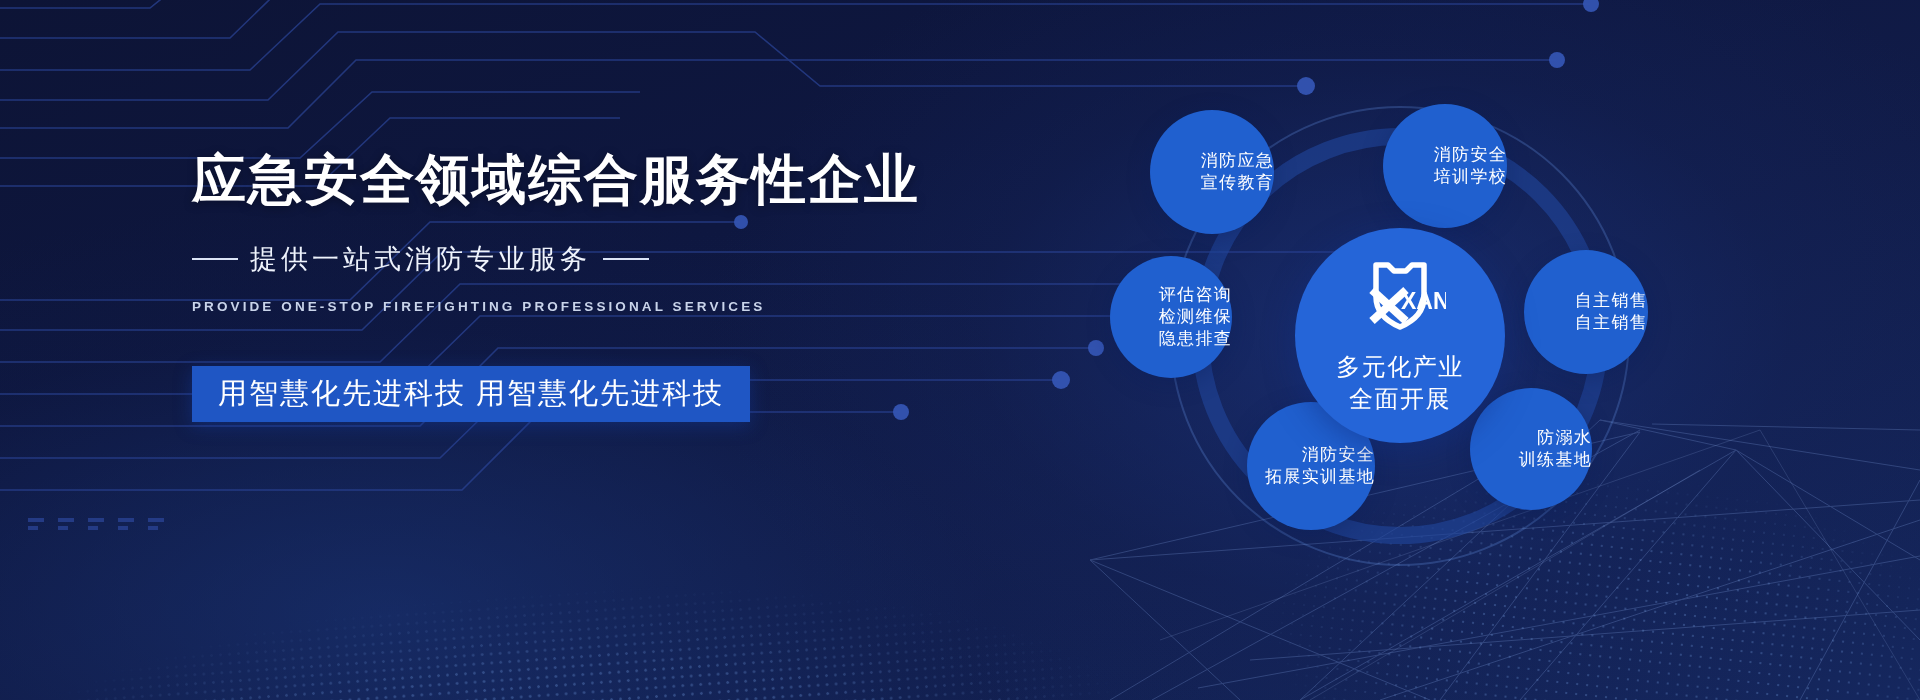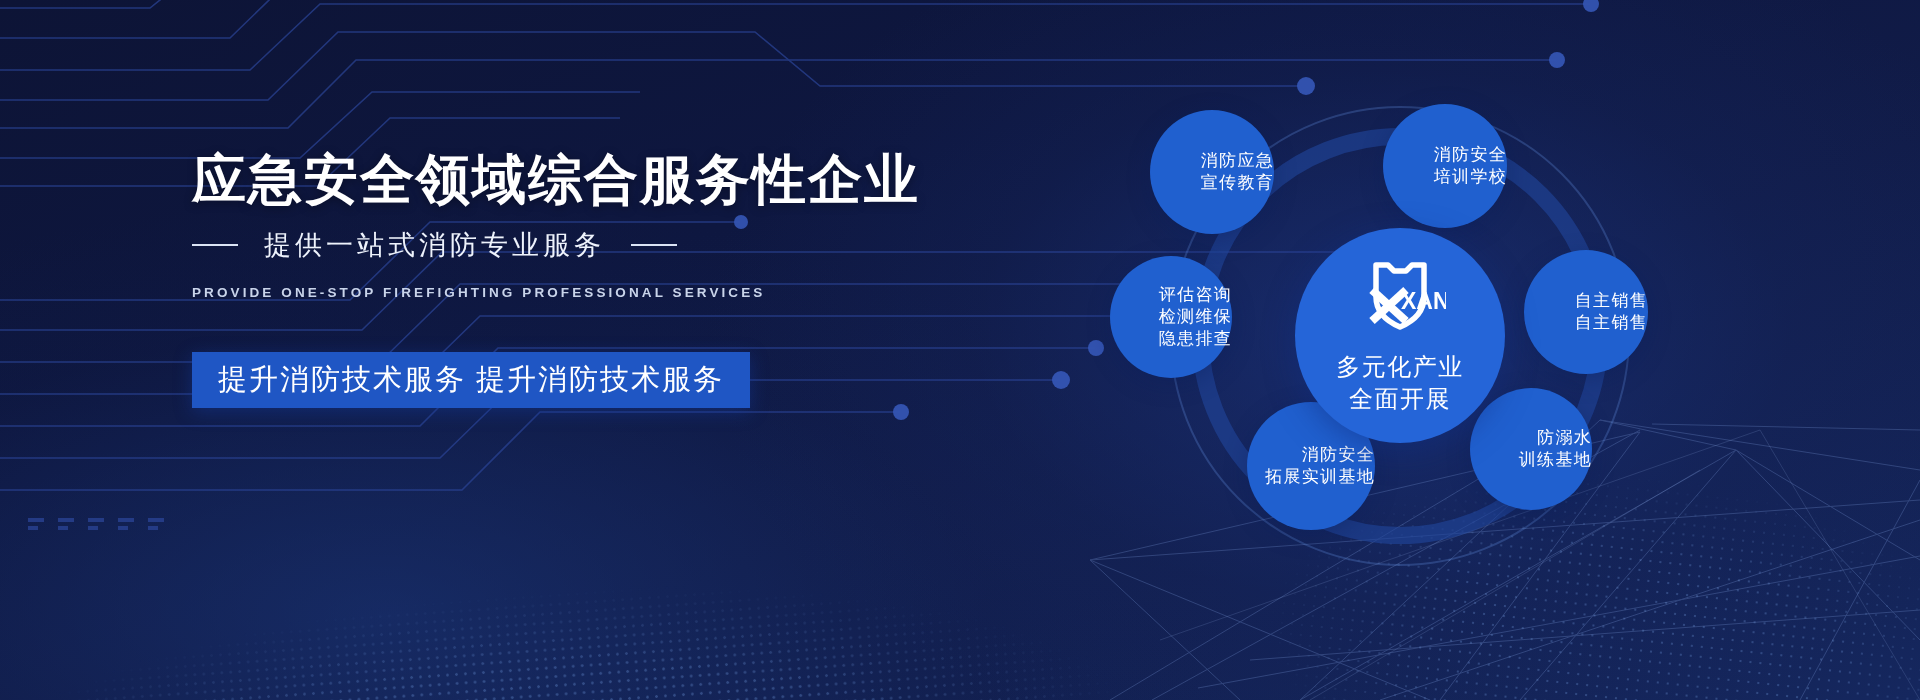--- a/index.html
+++ b/index.html
@@ -40,21 +40,21 @@
     transform:rotate(6deg);
   }
 
   
   .left-block{position:absolute;left:192px;top:150px;width:740px;}
   .headline{
     font-size:54px;font-weight:700;color:#ffffff;letter-spacing:2px;
     line-height:1.1;white-space:nowrap;margin:0;
     text-shadow:0 2px 10px rgba(0,0,0,.35);
   }
-  .sub-row{display:flex;align-items:center;gap:26px;margin-top:18px;}
+  .sub-row{display:flex;align-items:center;gap:12px;margin-top:32px;}
   .dash{display:block;width:46px;height:2px;background:#dbe4f5;flex:none;}
   .subhead{
     font-size:27px;color:#eef3fc;letter-spacing:4px;white-space:nowrap;
     font-weight:400;
   }
   .eng{
     margin-top:22px;font-size:13.5px;letter-spacing:3.1px;color:#c9d4ea;
     white-space:nowrap;font-weight:700;
   }
   .cta{
@@ -196,21 +196,21 @@
     <h1 class="headline">应急安全领域综合服务性企业</h1>
 
     <div class="sub-row">
       <span class="dash"></span>
       <div class="subhead">提供一站式消防专业服务</div>
       <span class="dash"></span>
     </div>
 
     <div class="eng">PROVIDE ONE-STOP FIREFIGHTING PROFESSIONAL SERVICES</div>
 
-    <div class="cta">提升消防技术服务  提升消防技术服务</div>
+    <div class="cta">用智慧化先进科技  用智慧化先进科技</div>
   </div>
 
   <div class="diagram">
     <div class="ring-outer"></div>
     <div class="ring-inner"></div>
 
     <div class="bubble b-small" id="bub-0">
       <span class="ln">消防应急</span>
       <span class="ln">宣传教育</span>
     </div>

